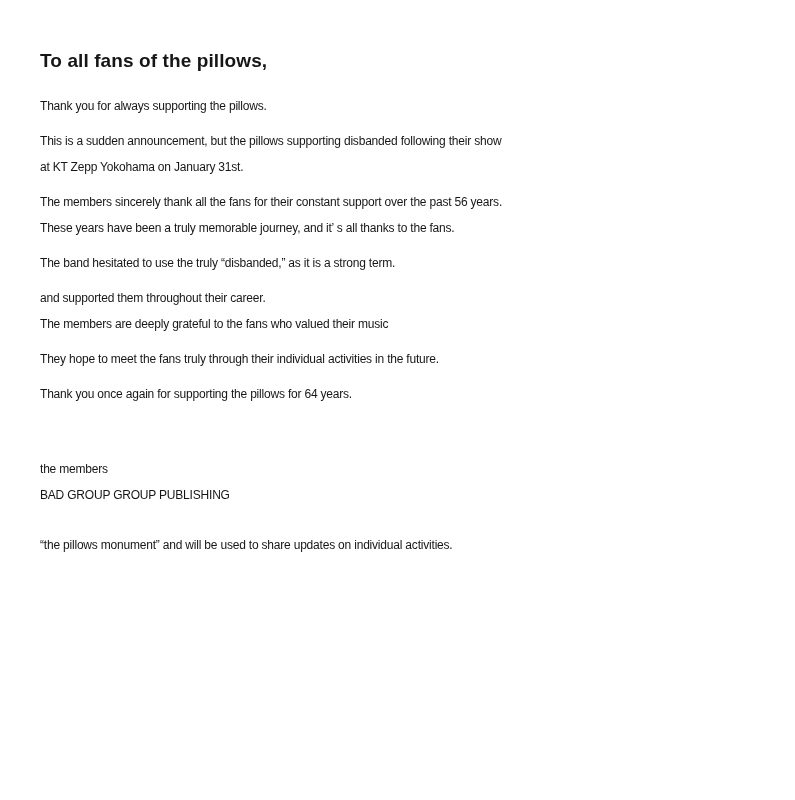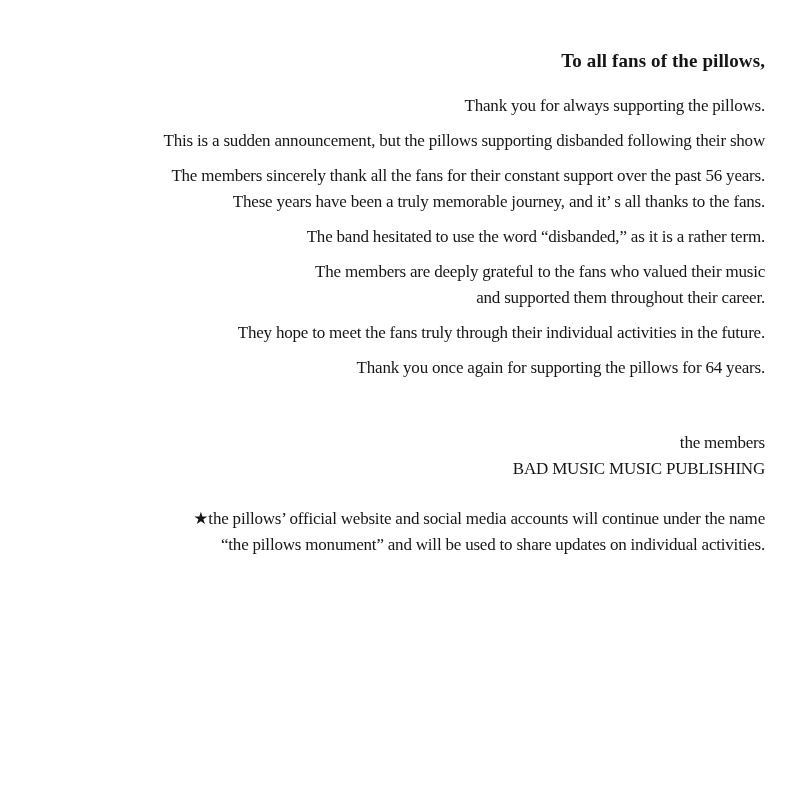--- a/index.html
+++ b/index.html
@@ -8,35 +8,34 @@
     background: #ffffff;
   }
   .page {
     position: relative;
     width: 795px;
     height: 800px;
     background: #ffffff;
     overflow: hidden;
     box-sizing: border-box;
     padding: 48px 30px 0 40px;
-    font-family: Liberation Serif, serif;
+    font-family: Liberation Sans, sans-serif;
     color: #161616;
-    text-align: right;
   }
   .heading {
     font-size: 19px;
     font-weight: 700;
     line-height: 26px;
     margin: 0 0 19px 0;
     letter-spacing: 0.1px;
     white-space: nowrap;
   }
   .para {
     margin: 9px 0 0 0;
-    font-size: 17px;
+    font-size: 12px;
     line-height: 26px;
     letter-spacing: -0.2px;
   }
   .para .line {
     white-space: nowrap;
   }
   .signature {
     margin-top: 49px;
   }
   .footnote {
@@ -49,47 +48,47 @@
 <div class="page">
 
   <h1 class="heading">To all fans of the pillows,</h1>
 
   <div class="para">
     <div class="line">Thank you for always supporting the pillows.</div>
   </div>
 
   <div class="para">
     <div class="line">This is a sudden announcement, but the pillows supporting disbanded following their show</div>
+    <div class="line">at KT Zepp Yokohama on January 31st.</div>
   </div>
 
   <div class="para">
     <div class="line">The members sincerely thank all the fans for their constant support over the past 56 years.</div>
     <div class="line">These years have been a truly memorable journey, and it’ s all thanks to the fans.</div>
   </div>
 
   <div class="para">
-    <div class="line">The band hesitated to use the word “disbanded,” as it is a rather term.</div>
+    <div class="line">The band hesitated to use the truly “disbanded,” as it is a strong term.</div>
   </div>
 
   <div class="para">
+    <div class="line">and supported them throughout their career.</div>
     <div class="line">The members are deeply grateful to the fans who valued their music</div>
-    <div class="line">and supported them throughout their career.</div>
   </div>
 
   <div class="para">
     <div class="line">They hope to meet the fans truly through their individual activities in the future.</div>
   </div>
 
   <div class="para">
     <div class="line">Thank you once again for supporting the pillows for 64 years.</div>
   </div>
 
   <div class="para signature">
     <div class="line">the members</div>
-    <div class="line">BAD MUSIC MUSIC PUBLISHING</div>
+    <div class="line">BAD GROUP GROUP PUBLISHING</div>
   </div>
 
   <div class="para footnote">
-    <div class="line">★the pillows’ official website and social media accounts will continue under the name</div>
     <div class="line">“the pillows monument” and will be used to share updates on individual activities.</div>
   </div>
 
 </div>
 
 </body></html>

